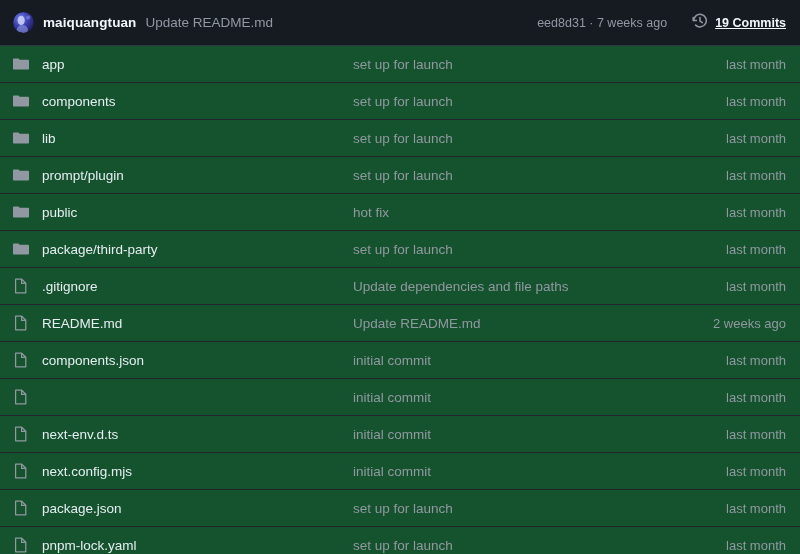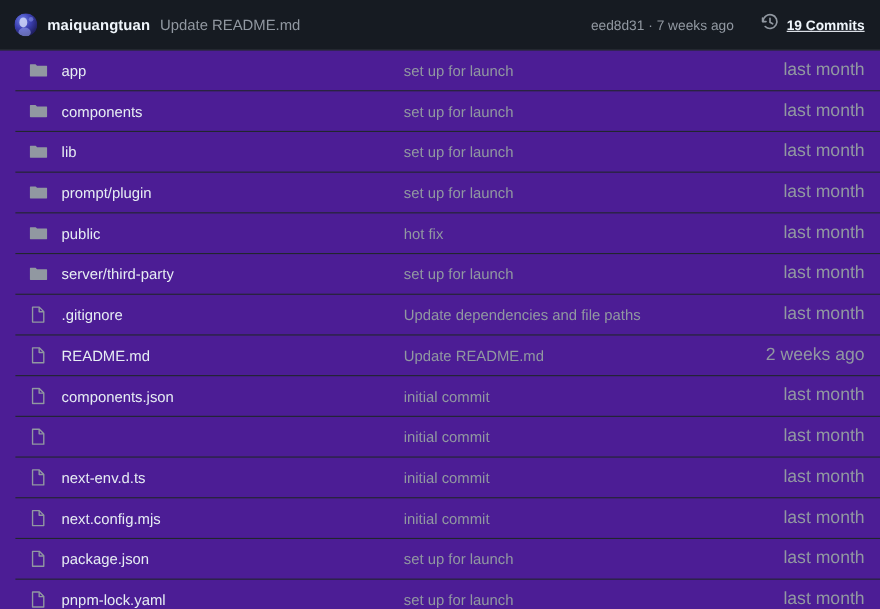--- a/index.html
+++ b/index.html
@@ -93,23 +93,22 @@
     color: #f0f6fc;
     white-space: nowrap;
     text-decoration: underline;
   }
 
   
   .file-table {
     flex: 1 1 auto;
     display: flex;
     flex-direction: column;
-    background: #4c1d95;
-    overflow: hidden;
-    padding-left: 14px;
+    background: #14532d;
+    overflow: hidden;
   }
   .file-row {
     height: 37px;
     min-height: 37px;
     display: flex;
     align-items: center;
     border-bottom: 1px solid #21262d;
     box-sizing: border-box;
     padding: 0 14px 0 13px;
   }
@@ -140,21 +139,21 @@
     font-size: 13.5px;
     color: #9198a1;
     white-space: nowrap;
     overflow: hidden;
     text-overflow: ellipsis;
     padding-right: 12px;
     margin-left: 20px;
   }
   .cell-time {
     flex: 0 0 auto;
-    font-size: 16px;
+    font-size: 13px;
     color: #9198a1;
     text-align: center;
     white-space: nowrap;
   }
 </style>
 </head>
 <body>
 
 <div id="app">
 
@@ -247,21 +246,21 @@
           <span class="name-label">public</span>
         </div>
         <div class="cell-message">hot fix</div>
         <div class="cell-time">last month</div>
       </div>
       <div class="file-row">
         <div class="cell-name">
           <span class="row-icon"><svg width="16" height="16" viewBox="0 0 16 16" aria-hidden="true">
               <path fill="#9198a1" d="M.75 2.5h4.19c.3 0 .58.12.79.33l.94.94h8.58c.41 0 .75.34.75.75v8.23c0 .41-.34.75-.75.75H.75a.75.75 0 0 1-.75-.75V3.25c0-.41.34-.75.75-.75z"></path>
             </svg></span>
-          <span class="name-label">server/third-party</span>
+          <span class="name-label">package/third-party</span>
         </div>
         <div class="cell-message">set up for launch</div>
         <div class="cell-time">last month</div>
       </div>
       <div class="file-row">
         <div class="cell-name">
           <span class="row-icon"><svg width="16" height="16" viewBox="0 0 16 16" aria-hidden="true">
               <path d="M2.6 1.2h6.1l4.1 4.1v9.5H2.6z" fill="none" stroke="#9198a1" stroke-width="1.25" stroke-linejoin="round"></path>
               <path d="M8.6 1.3v4.1h4.1" fill="none" stroke="#9198a1" stroke-width="1.25" stroke-linejoin="round"></path>
             </svg></span>

